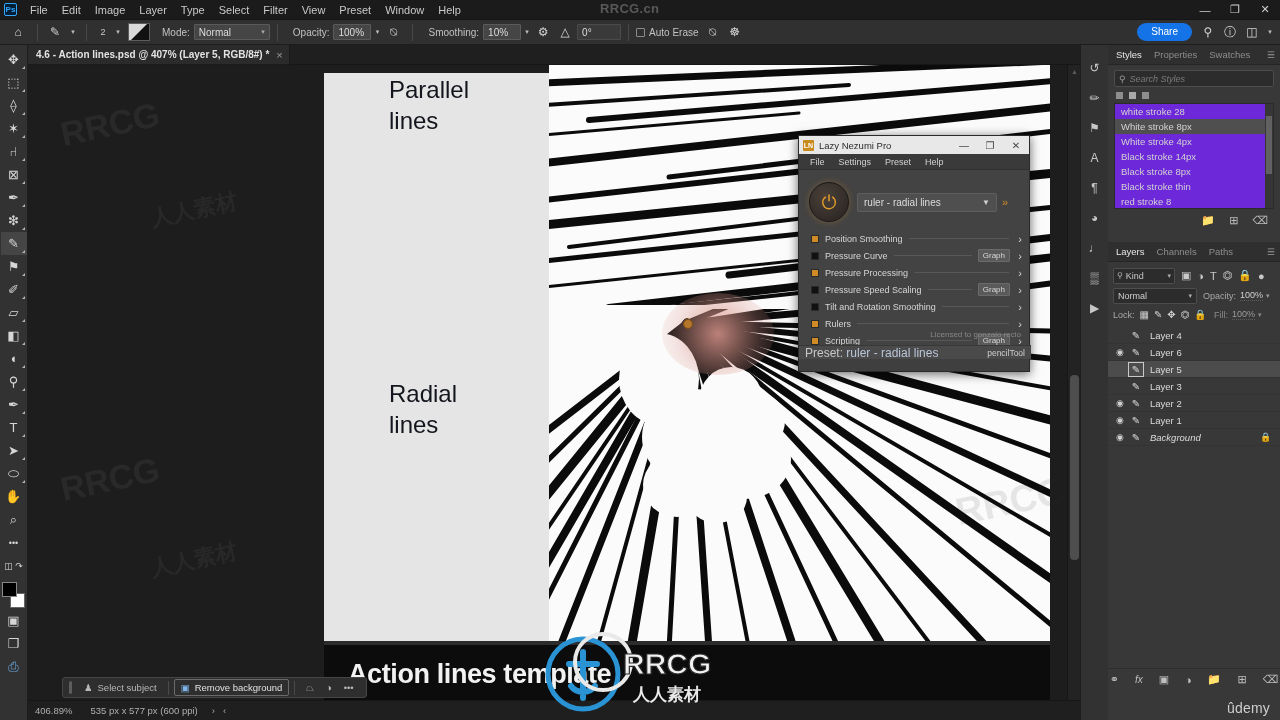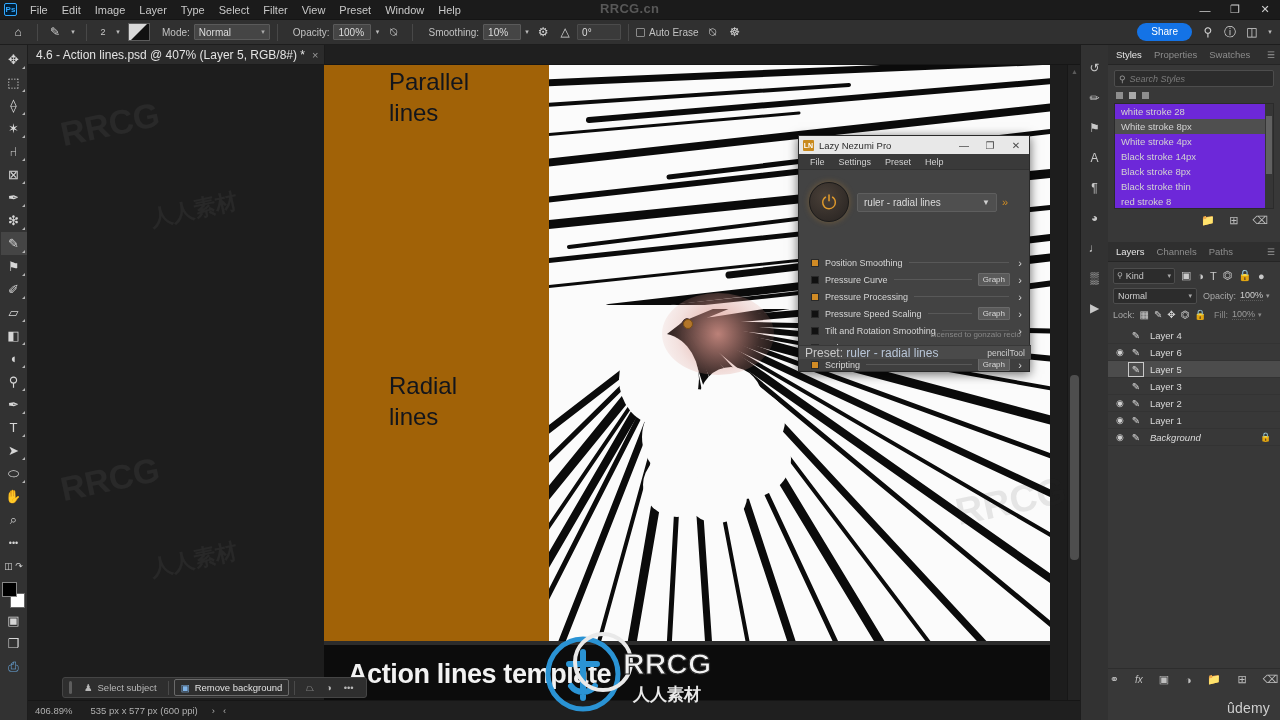--- a/index.html
+++ b/index.html
@@ -106,33 +106,33 @@
   
   #canvas-area {
     position: absolute; left: 28px; top: 45px; width: 1052px; height: 675px;
     background: #1d1d1d;
   }
   #doc-tab {
     position: absolute; left: 0; top: 0; height: 20px; background: #2b2b2b;
     display: flex; align-items: center; padding: 0 6px 0 8px;
     border-right: 1px solid #1b1b1b; border-bottom: 1px solid #1b1b1b;
   }
-  #doc-tab-title { font-size: 12px; color: #e3e3e3; font-weight: normal; white-space: nowrap; }
+  #doc-tab-title { font-size: 10px; color: #e3e3e3; font-weight: bold; white-space: nowrap; }
   #doc-tab-close { font-size: 11px; color: #9a9a9a; margin-left: 7px; }
   #tabstrip {
     position: absolute; left: 0; top: 0; width: 1052px; height: 20px;
     background: #1f1f1f; border-bottom: 1px solid #161616;
   }
   #artboard {
     position: absolute; left: 296px; top: 20px; width: 726px; height: 655px;
     overflow: hidden; background: #1d1d1d;
   }
   #blue-panel {
-    position: absolute; left: 0; top: 0; width: 225px; height: 576px;
-    background: #a16207;
+    position: absolute; left: 0; top: 8px; width: 225px; height: 576px;
+    background: #e5e5e5;
   }
   .bp-text {
     position: absolute; left: 65px; color: #12151c; font-size: 24px;
     line-height: 33px; font-family: "Liberation Sans", sans-serif;
   }
   #art-white {
     position: absolute; left: 225px; top: 0; width: 501px; height: 576px;
     background: #fbfbfb; overflow: hidden;
   }
   #art-bottom {
@@ -317,21 +317,21 @@
   }
   #lnp-power-glyph { color: #e09a2c; font-size: 19px; line-height: 19px; }
   #lnp-preset {
     position: absolute; left: 58px; top: 23px; width: 140px; height: 19px;
     background: #4f4f4f; border: 1px solid #5e5e5e; border-radius: 2px;
     display: flex; align-items: center; padding: 0 6px;
   }
   #lnp-preset-txt { font-size: 10px; color: #dcdcdc; }
   #lnp-preset-caret { margin-left: auto; color: #cfcfcf; font-size: 8px; }
   #lnp-dblcaret { position: absolute; left: 203px; top: 26px; color: #d08c24; font-size: 11px; }
-  #lnp-rows { position: absolute; left: 0; top: 60px; width: 232px; margin-top: 24px; }
+  #lnp-rows { position: absolute; left: 0; top: 60px; width: 232px; }
   .lnp-row { display: flex; align-items: center; height: 17px; padding: 0 6px 0 12px; }
   .lnp-sw { width: 8px; height: 8px; margin-right: 6px; border: 1px solid #2a2a2a; }
   .lnp-sw.on { background: #d18b25; }
   .lnp-sw.off { background: #111; }
   .lnp-row-label { font-size: 9px; color: #d6d6d6; white-space: nowrap; }
   .lnp-dash { flex: 1; height: 1px; background: #585858; margin: 0 6px; }
   .lnp-graph {
     font-size: 8px; color: #d8d8d8; background: #5a5a5a; border: 1px solid #6a6a6a;
     padding: 0 4px; line-height: 11px; margin-right: 5px; border-radius: 1px;
   }

